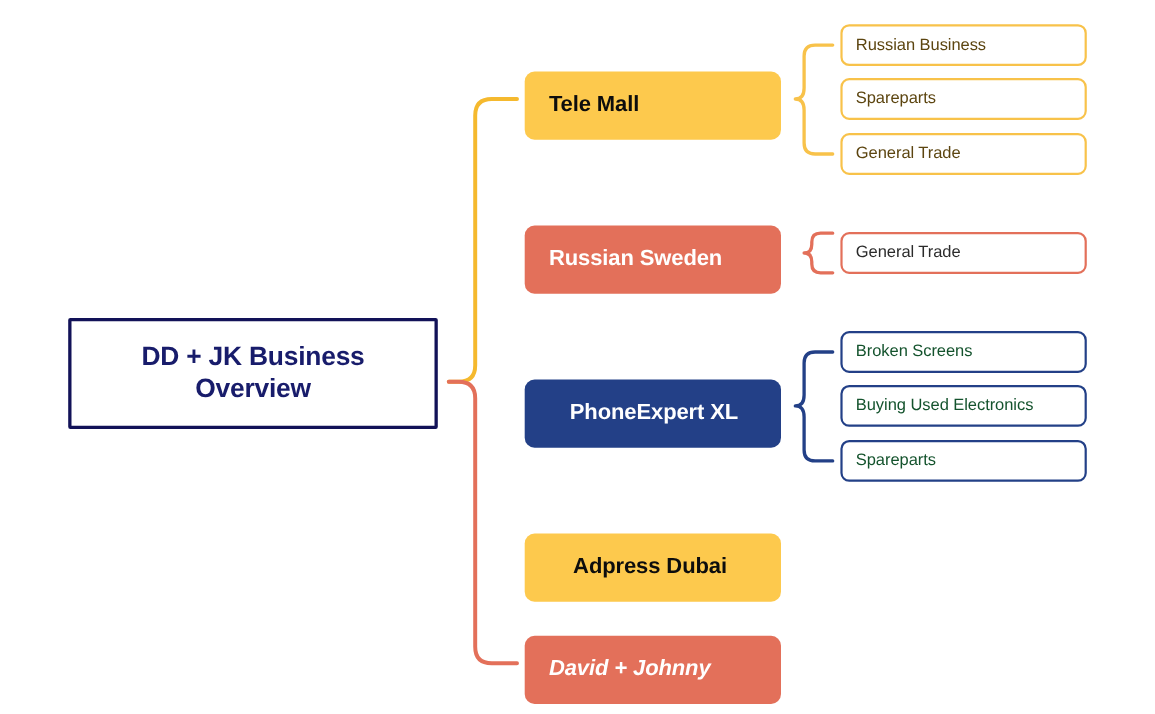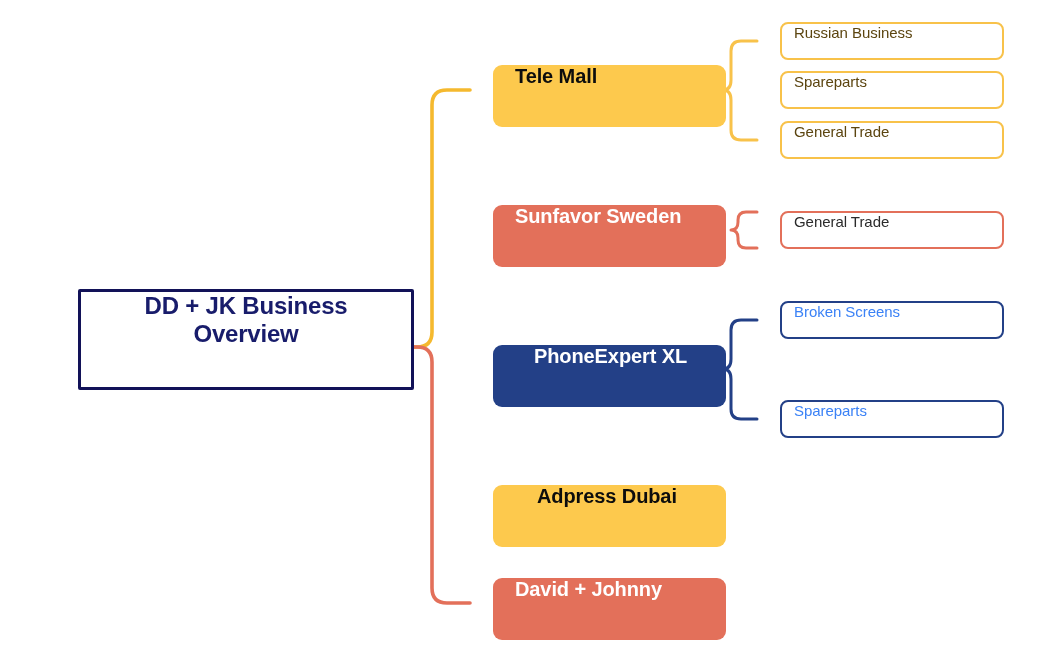--- a/index.html
+++ b/index.html
@@ -30,22 +30,22 @@
     width: 1050px;
     height: 649px;
     pointer-events: none;
   }
 
   
   .node {
     position: absolute;
     box-sizing: border-box;
     display: flex;
+    align-items: center;
     line-height: 1.18;
-    margin-left: 16px;
   }
 
   
   .root-node {
     left: 62px;
     top: 289px;
     width: 336px;
     height: 101px;
     border: 3px solid #121258;
     border-radius: 2px;
@@ -71,37 +71,37 @@
     letter-spacing: -0.1px;
   }
   .branch-yellow { background: #FDC94D; color: #0d0d0d; }
   .branch-coral  { background: #E3705A; color: #ffffff; }
   .branch-blue   { background: #234087; color: #ffffff; padding-left: 41px; }
 
   .b-tele     { top: 65px; }
   .b-sunfavor { top: 205px; }
   .b-phone    { top: 345px; }
   .b-adpress  { top: 485px; padding-left: 44px; }
-  .b-david    { top: 578px; }
+  .b-david    { top: 578px; font-style: italic; }
 
   
   .leaf-node {
     left: 764px;
     width: 224px;
     height: 38px;
     border-radius: 8px;
     background: #ffffff;
     border: 2px solid #FDC94D;
     font-size: 15px;
     padding-left: 12px;
     letter-spacing: -0.05px;
   }
   .leaf-yellow { border-color: #F8C24A; color: #5C4510; }
   .leaf-coral  { border-color: #E3705A; color: #2b2b2b; }
-  .leaf-blue   { border-color: #234087; color: #3b82f6; }
+  .leaf-blue   { border-color: #234087; color: #14532d; }
 
   .l-y1 { top: 22px;  }
   .l-y2 { top: 71px;  }
   .l-y3 { top: 121px; }
   .l-c1 { top: 211px; }
   .l-b1 { top: 301px; }
   .l-b2 { top: 350px; }
   .l-b3 { top: 400px; }
 </style>
 </head>
@@ -124,21 +124,21 @@
 
   <div class="node root-node">
     <span>DD + JK Business Overview</span>
   </div>
 
   <div class="node branch-node branch-yellow b-tele">
     <span>Tele Mall</span>
   </div>
 
   <div class="node branch-node branch-coral b-sunfavor">
-    <span>Sunfavor Sweden</span>
+    <span>Russian Sweden</span>
   </div>
 
   <div class="node branch-node branch-blue b-phone">
     <span>PhoneExpert XL</span>
   </div>
 
   <div class="node branch-node branch-yellow b-adpress">
     <span>Adpress Dubai</span>
   </div>
 
@@ -159,18 +159,21 @@
   </div>
 
   <div class="node leaf-node leaf-coral l-c1">
     <span>General Trade</span>
   </div>
 
   <div class="node leaf-node leaf-blue l-b1">
     <span>Broken Screens</span>
   </div>
 
+  <div class="node leaf-node leaf-blue l-b2">
+    <span>Buying Used Electronics</span>
+  </div>
 
   <div class="node leaf-node leaf-blue l-b3">
     <span>Spareparts</span>
   </div>
 
 </div>
 
 </body></html>

